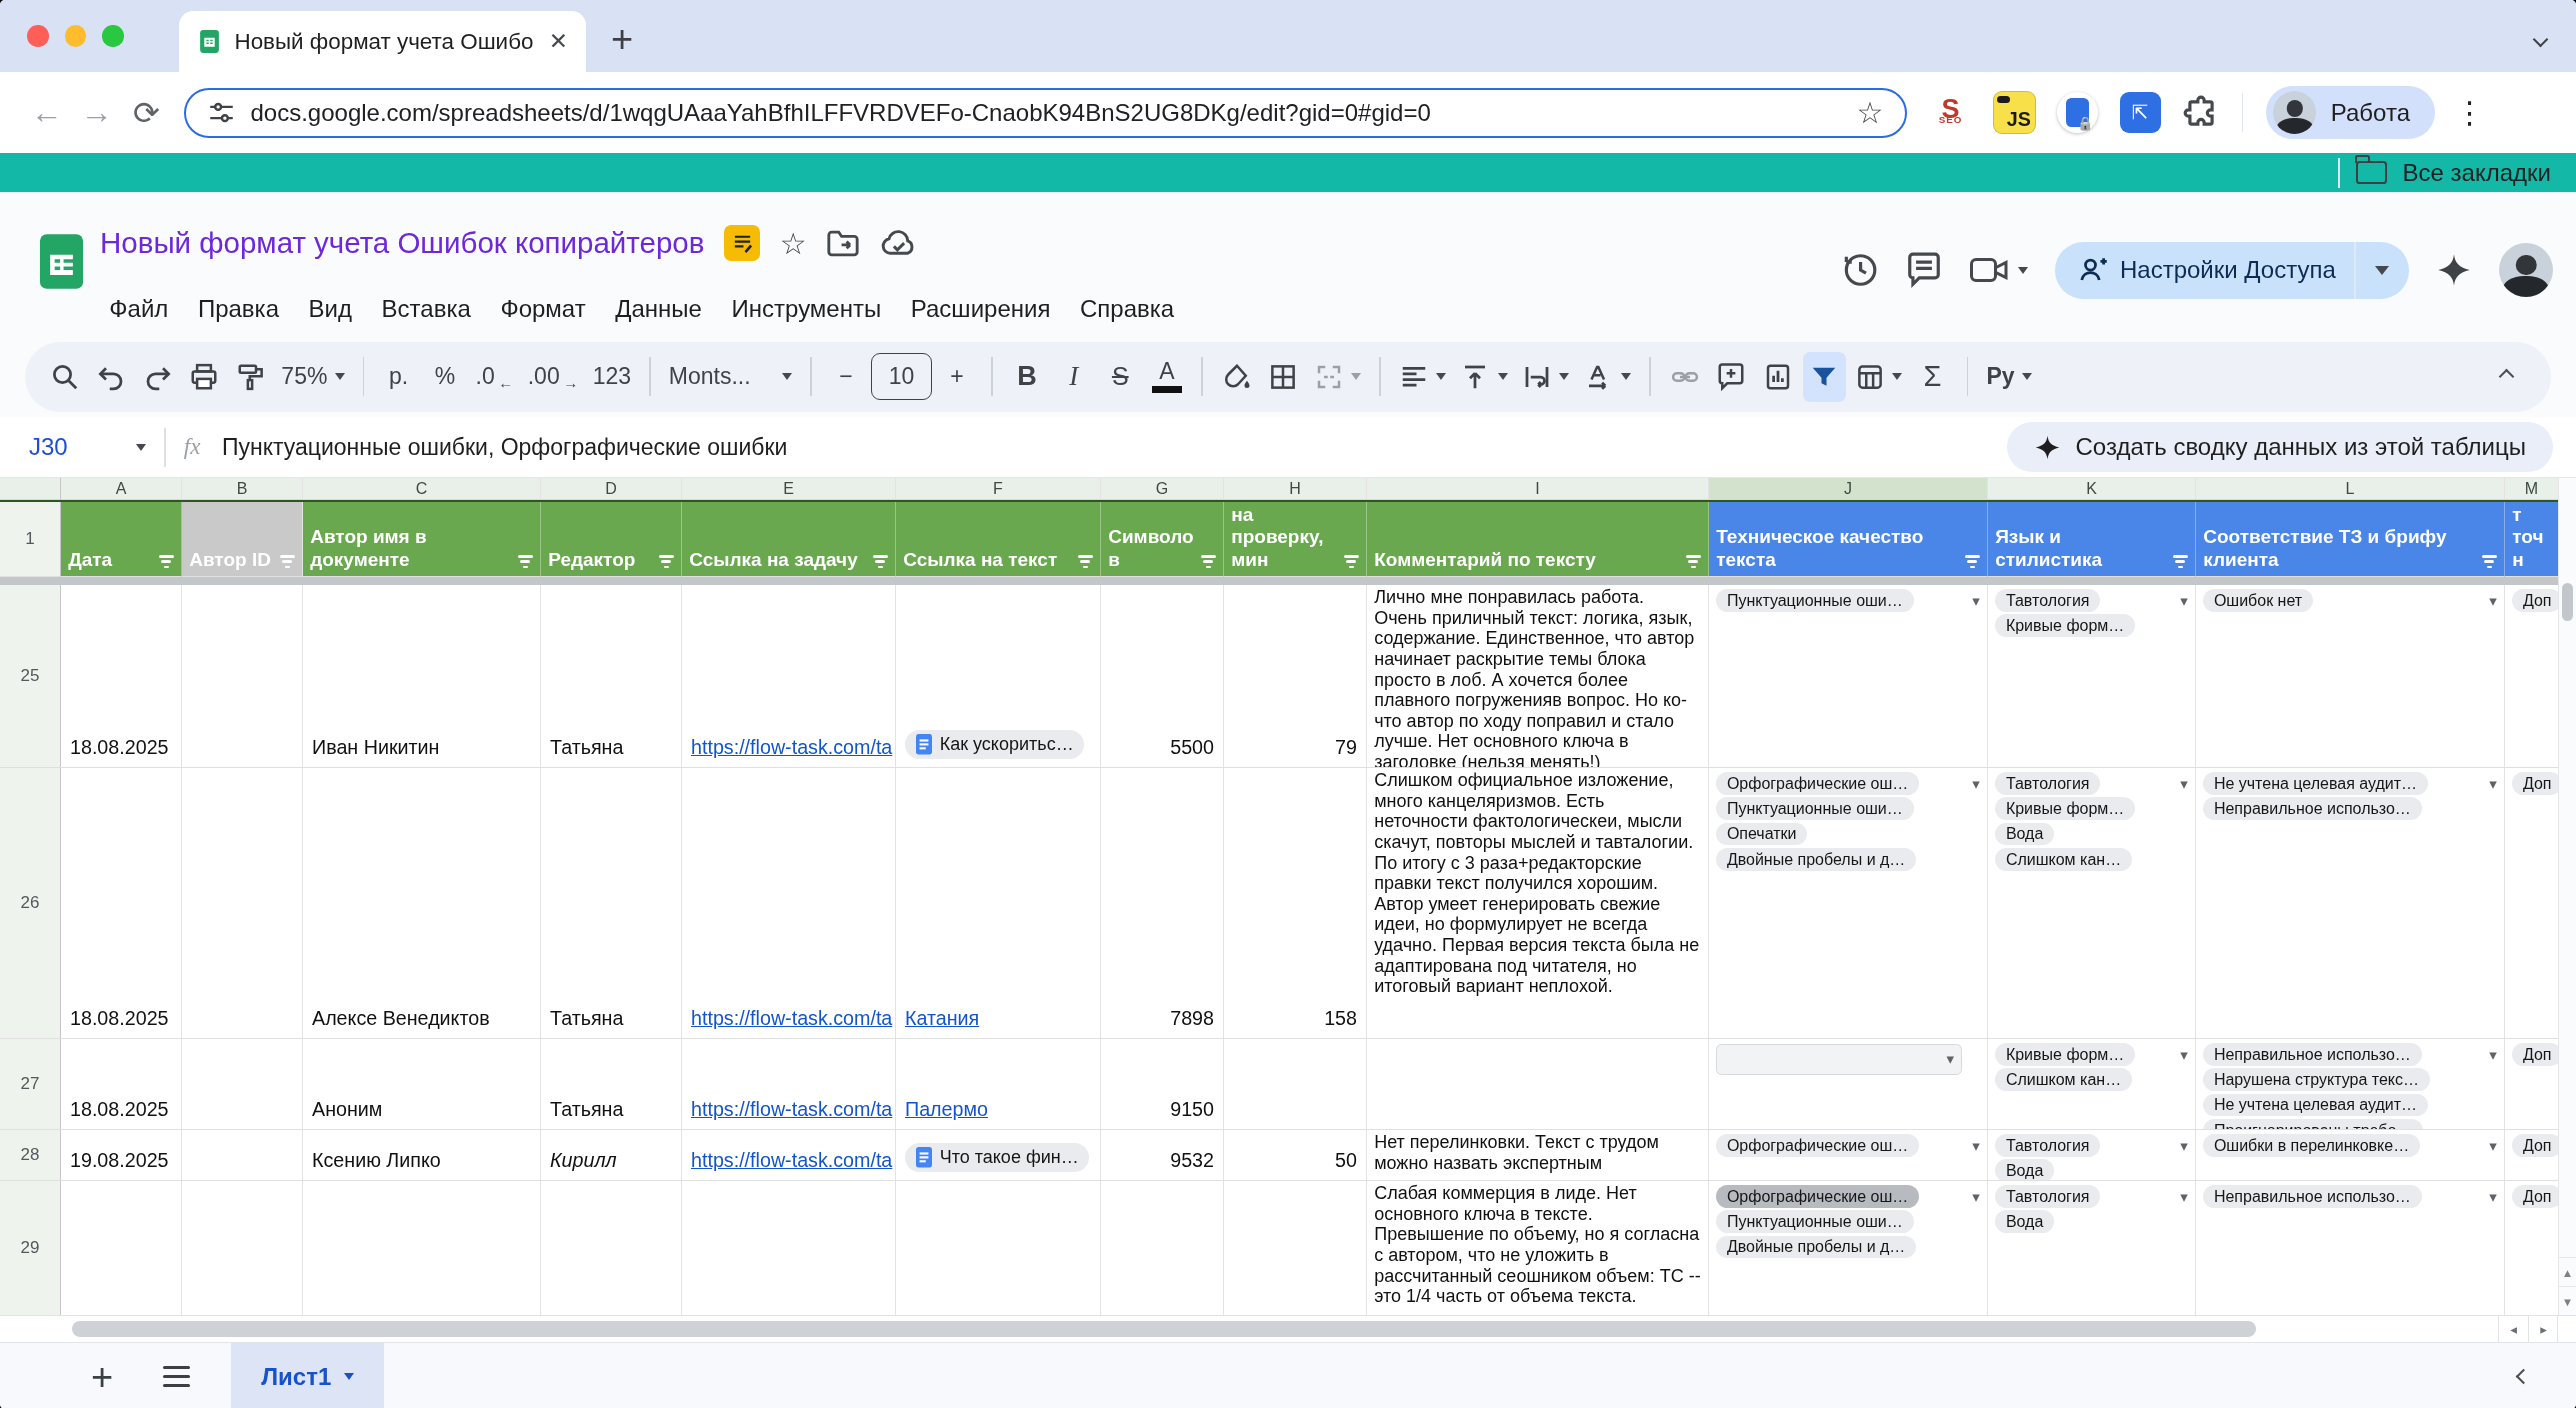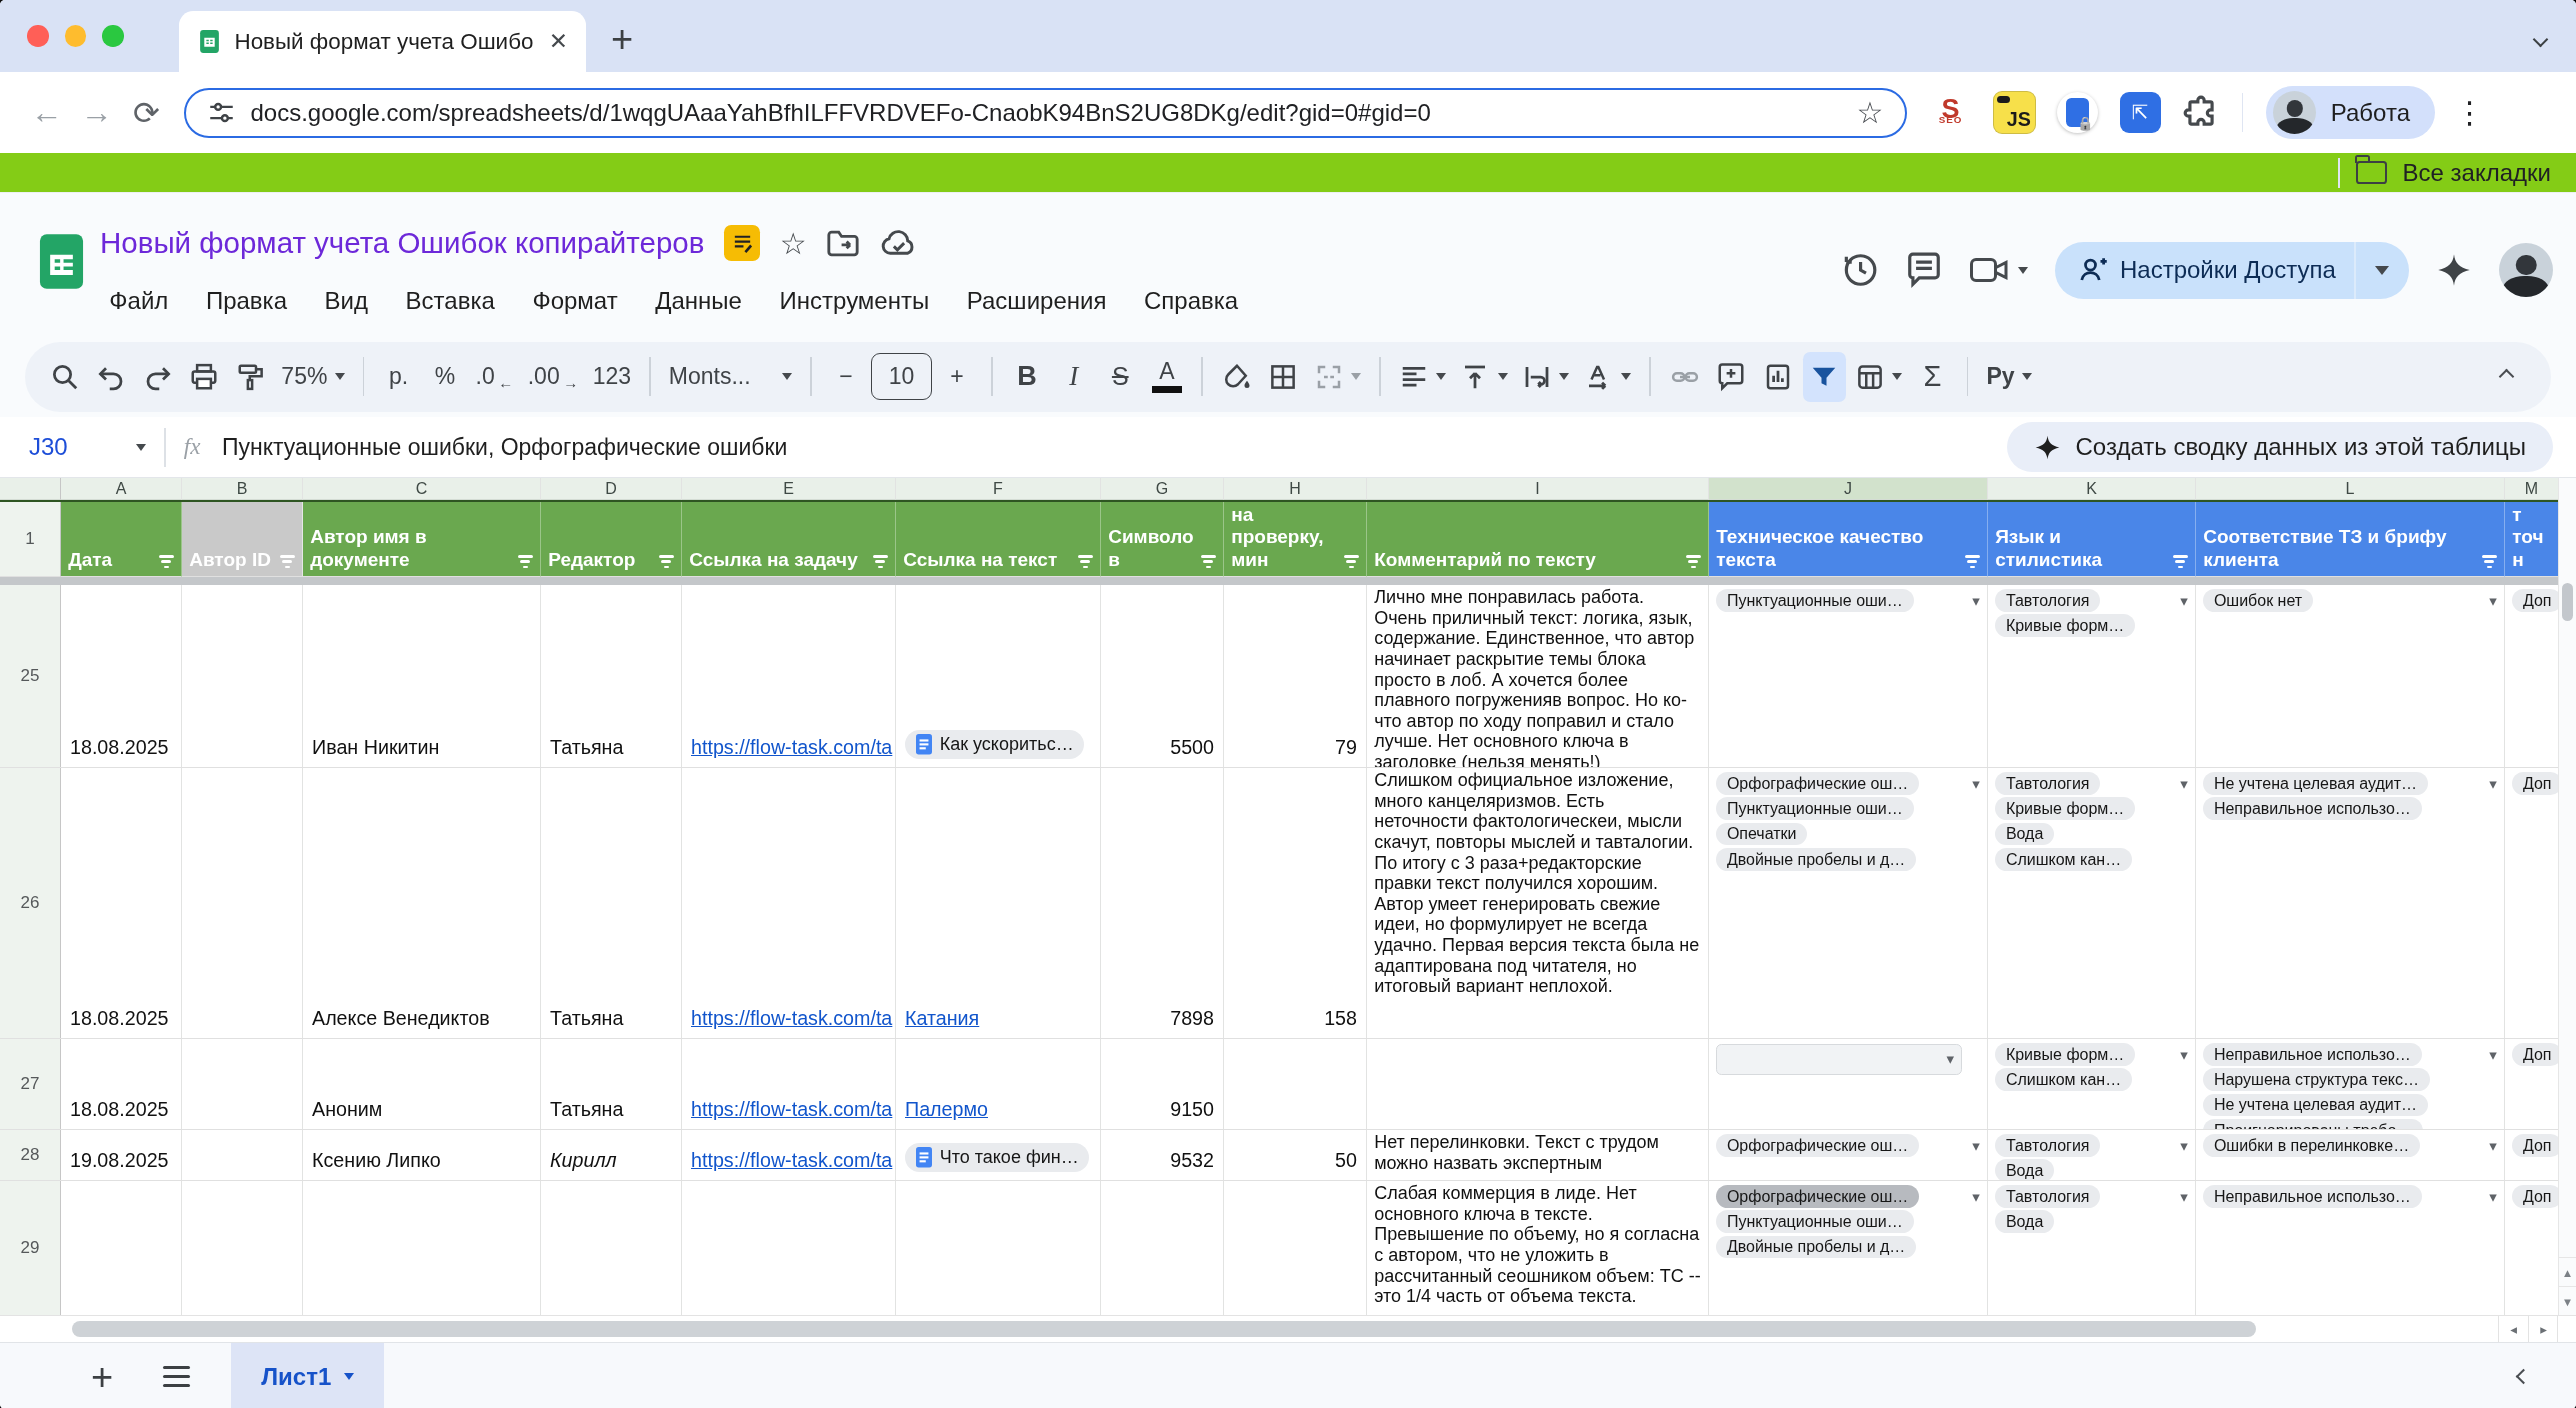--- a/index.html
+++ b/index.html
@@ -40,34 +40,34 @@
   .vdiv{width:1.8px;height:39px;background:#dfe5f2;margin-left:21.5px;}
   .profile{display:flex;align-items:center;gap:14.3px;background:#d3e0fb;border-radius:30px;padding:5.4px 25px 5.4px 7.2px;margin-left:23px;}
   .profile-name{font-size:24px;color:#1f1f1f;}
   .avatar{border-radius:50%;background:#c9d2da;position:relative;overflow:hidden;}
   .avatar::before{content:"";position:absolute;left:50%;top:22%;width:38%;height:38%;transform:translateX(-50%);border-radius:50%;background:#32363b;}
   .avatar::after{content:"";position:absolute;left:50%;top:62%;width:86%;height:52%;transform:translateX(-50%);border-radius:46% 46% 0 0;background:#24272b;}
   .av44{width:43px;height:43px}.av60{width:54px;height:54px}
   .kebab{font-size:30px;color:#202124;margin-left:19.7px;letter-spacing:0;}
 
   
-  .bmrow{height:40px;background:#84cc16;display:flex;align-items:center;justify-content:flex-end;padding-right:25px;gap:16px;border-bottom:0.9px solid #edf0f4;box-sizing:border-box;}
+  .bmrow{height:40px;background:#14b8a6;display:flex;align-items:center;justify-content:flex-end;padding-right:25px;gap:16px;border-bottom:0.9px solid #edf0f4;box-sizing:border-box;}
   .bmdiv{width:1.8px;height:30px;background:#dfe5f2;}
   .folder-ic{width:27px;height:19.7px;border:2.7px solid #3c4043;border-radius:3.6px;position:relative;}
   .folder-ic::before{content:"";position:absolute;top:-7.2px;left:-2.7px;width:10.7px;height:5.4px;border:2.7px solid #3c4043;border-bottom:none;border-radius:2.7px 2.7px 0 0;}
   .bmtext{font-size:24px;color:#202124;}
 
   
   .docheader{height:143px;background:#f9fbfd;position:relative;}
   .sheets-logo{position:absolute;left:34px;top:39px;}
   .doc-title-row{position:absolute;left:100px;top:32px;display:flex;align-items:center;gap:19.7px;}
   .doc-title{font-size:29.5px;color:#6d28d9;}
   .badge-yellow{width:36px;height:36px;border-radius:7.2px;background:#f6bc04;display:flex;align-items:center;justify-content:center;}
   .hdr-ic{font-size:30px;color:#45494d;}
-  .menubar{position:absolute;left:95px;top:88px;display:flex;gap:9px;}
+  .menubar{position:absolute;left:95px;top:96px;display:flex;gap:1px;}
   .menu-item{font-size:24px;color:#1f1f1f;padding:6.3px 14.3px;border-radius:7.2px;}
   .dh-right{position:absolute;right:23px;top:41px;height:72px;display:flex;align-items:center;gap:27px;}
   .share-btn{height:57px;background:#c9e1fb;border-radius:29px;display:flex;align-items:center;}
   .share-main{display:flex;align-items:center;gap:12.5px;padding:0 18px 0 23px;}
   .share-label{font-size:24px;color:#0d2c55;font-weight:500;}
   .share-sep{width:1.8px;height:57px;background:#f9fbfd66;}
   .share-caret{padding:0 19.7px;}
   .caret{display:inline-block;width:0;height:0;border-left:7.2px solid transparent;border-right:7.2px solid transparent;border-top:9px solid #45494d;}
   .caret.small{border-left-width:5.4px;border-right-width:5.4px;border-top-width:7.2px;}
   .caret.blue{border-top-color:#1652c9;}

